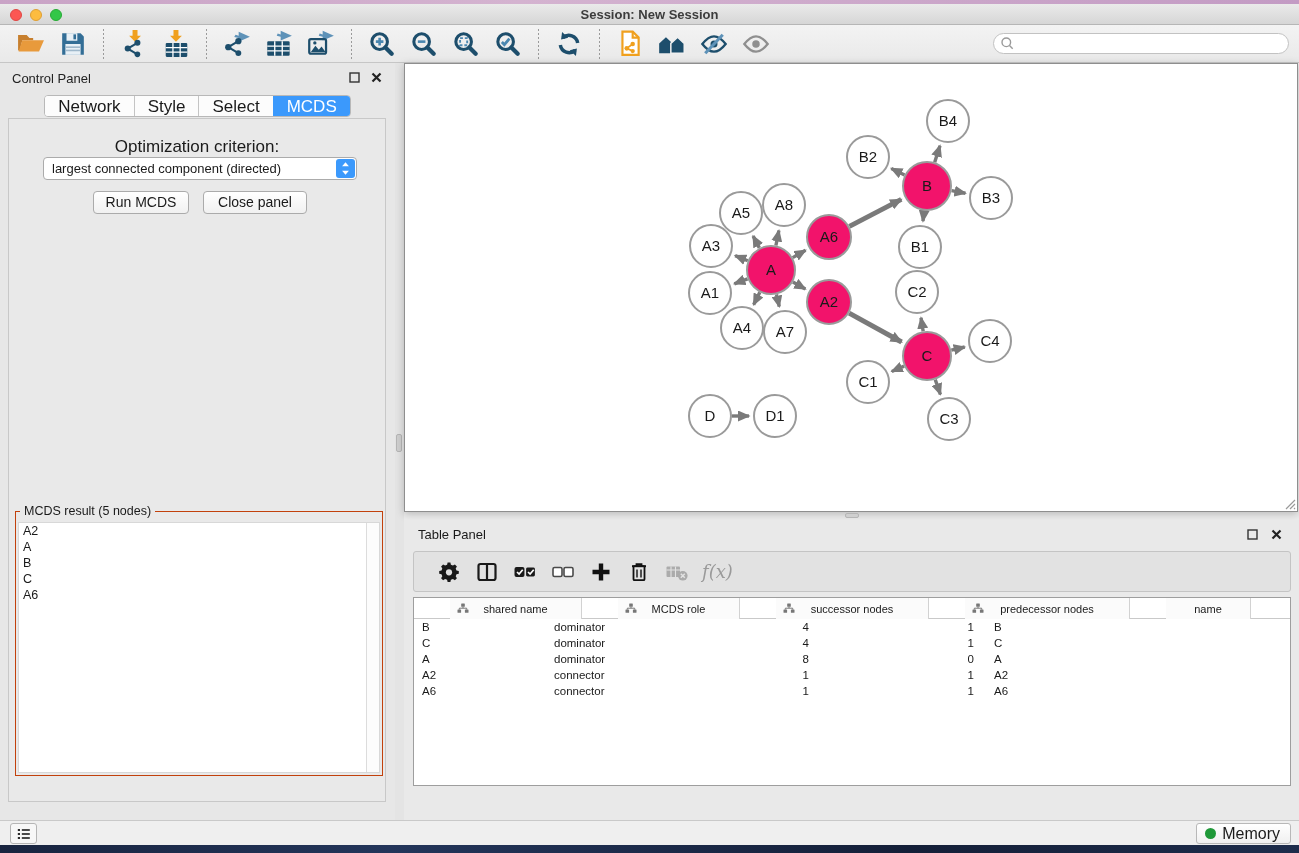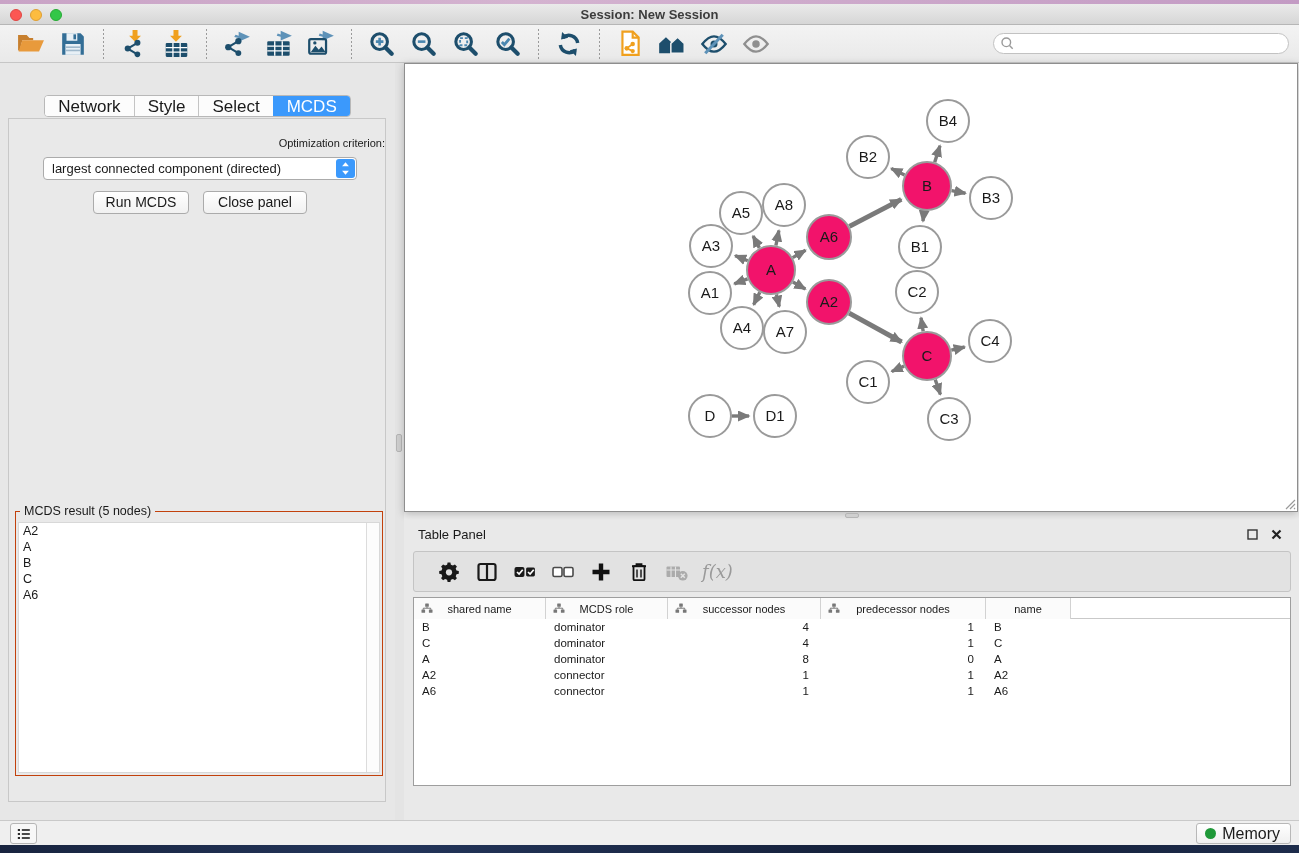--- a/index.html
+++ b/index.html
@@ -41,21 +41,21 @@
   .cp-title { position:absolute; left:12px; top:8px; font-size:13px; color:#222; }
   .panel-ctl { position:absolute; top:7px; width:14px; height:14px; display:flex; align-items:center; justify-content:center; }
   .cp-float { right:34px; } .cp-close { right:12px; }
   .cp-tabs { position:absolute; left:0; top:32px; width:100%; display:flex; justify-content:center; }
   .seg-group { display:flex; border:1px solid #B8B8B8; border-radius:4px; overflow:hidden; background:#FCFCFC; height:22px; }
   .seg { padding:0 13px; font-size:17px; line-height:21px; border-left:1px solid #C4C4C4; background:#FCFCFC; cursor:default; }
   .seg:first-child { border-left:none; }
   .seg.active { background:var(--accent,#3B99FC); color:#fff; border-left-color:var(--accent,#3B99FC); }
   .cp-body { position:absolute; left:8px; top:55px; width:378px; height:684px;
     background:#E9E9E9; border:1px solid #C8C8C8; }
-  .opt-label { position:absolute; left:0; width:100%; top:18px; text-align:right; font-size:11px; }
+  .opt-label { position:absolute; left:0; width:100%; top:18px; text-align:center; font-size:17px; }
   .dropdown { position:absolute; left:34px; top:38px; width:314px; height:23px; background:#fff;
     border:1px solid #ABABAB; border-radius:4px; font-size:13px; line-height:21px; padding-left:8px; }
   .dd-spin { position:absolute; right:1px; top:1px; width:19px; height:19px; border-radius:3px;
     background:var(--accent,#3B99FC); }
   .btn-row { position:absolute; left:0; top:72px; width:100%; }
   .mac-btn { position:absolute; height:23px; border:1px solid #ABABAB; border-radius:4px;
     background:linear-gradient(#FFFFFF,#F1F1F1); font-size:14px; text-align:center; line-height:21px; }
   .btn-run { left:84px; width:96px; }
   .btn-closep { left:194px; width:104px; }
   .fieldset { position:absolute; left:6px; top:392px; width:368px; height:265px; border:1px solid #c2410c; }
@@ -85,21 +85,21 @@
   .tpanel { position:absolute; left:404px; top:520px; width:895px; height:300px; background:#E9E9E9; }
   .tp-title { position:absolute; left:14px; top:7px; font-size:13px; }
   .tp-float { right:40px; } .tp-close { right:16px; }
   .tp-toolbar { position:absolute; left:9px; top:31px; width:878px; height:41px; background:#E2E2E2;
     border:1px solid #C4C4C4; border-radius:3px; display:flex; align-items:center; padding-left:16px; }
   .tp-btn { width:38px; height:30px; display:flex; align-items:center; justify-content:center; margin-right:0px; }
   .fx { font-family:"DejaVu Serif",serif; font-style:italic; font-size:18px; color:#9a9a9a; padding-left:6px; }
   .tbl { position:absolute; left:9px; top:77px; width:878px; height:189px; background:#fff; border:1px solid #9E9E9E; overflow:hidden; }
   .tbl-head { display:flex; height:21px; border-bottom:1px solid #C9C9C9; }
   .th { position:relative; height:21px; background:#FBFBFB; border-right:1px solid #D2D2D2;
-    font-size:11px; color:#1a1a1a; display:flex; align-items:center; justify-content:center; }
+    font-size:11px; color:#1a1a1a; display:flex; align-items:center; justify-content:center;margin-left:36px; }
   .th .tree { position:absolute; left:7px; top:5px; }
   .tr { display:flex; height:16px; }
   .td { font-size:11.5px; line-height:16px; padding:0 8px; white-space:nowrap; overflow:hidden; }
   .td.right { text-align:right; padding-right:12px; }
   .tp-tabs { position:absolute; left:0; top:271px; width:100%; display:flex; justify-content:center; }
 
   
   .statusbar { position:absolute; left:0; top:820px; width:1299px; height:25px;
     background:#EFEFEF; border-top:1px solid #C9C9C9; }
   .st-left { position:absolute; left:10px; top:2px; width:27px; height:21px; background:#F7F7F7;
@@ -270,20 +270,33 @@
     <div class="search">
       <svg width="15" height="15" viewBox="0 0 15 15">
         <circle cx="6.3" cy="6.3" r="4.3" fill="none" stroke="#9a9a9a" stroke-width="1.4"></circle>
         <path d="M9.5 9.5l3.2 3.2" stroke="#9a9a9a" stroke-width="1.4"></path>
       </svg>
       <input placeholder="" style="">
     </div>
   </div>
 
   <div class="cpanel">
+    <div class="cp-head">
+      <span class="cp-title">Control Panel</span>
+      <span class="panel-ctl cp-float">
+        <svg width="11" height="11" viewBox="0 0 11 11">
+            <rect x="1" y="1" width="9" height="9" fill="none" stroke="#333" stroke-width="1.4"></rect>
+          </svg>
+      </span>
+      <span class="panel-ctl cp-close">
+        <svg width="11" height="11" viewBox="0 0 11 11">
+            <path d="M1.5 1.5l8 8M9.5 1.5l-8 8" stroke="#222" stroke-width="2.2"></path>
+          </svg>
+      </span>
+    </div>
     <div class="cp-tabs">
       <div class="seg-group">
           <div class="seg">Network</div>
           <div class="seg">Style</div>
           <div class="seg">Select</div>
           <div class="seg active">MCDS</div>
         </div>
     </div>
     <div class="cp-body">
       <div class="opt-label">Optimization criterion:</div>

